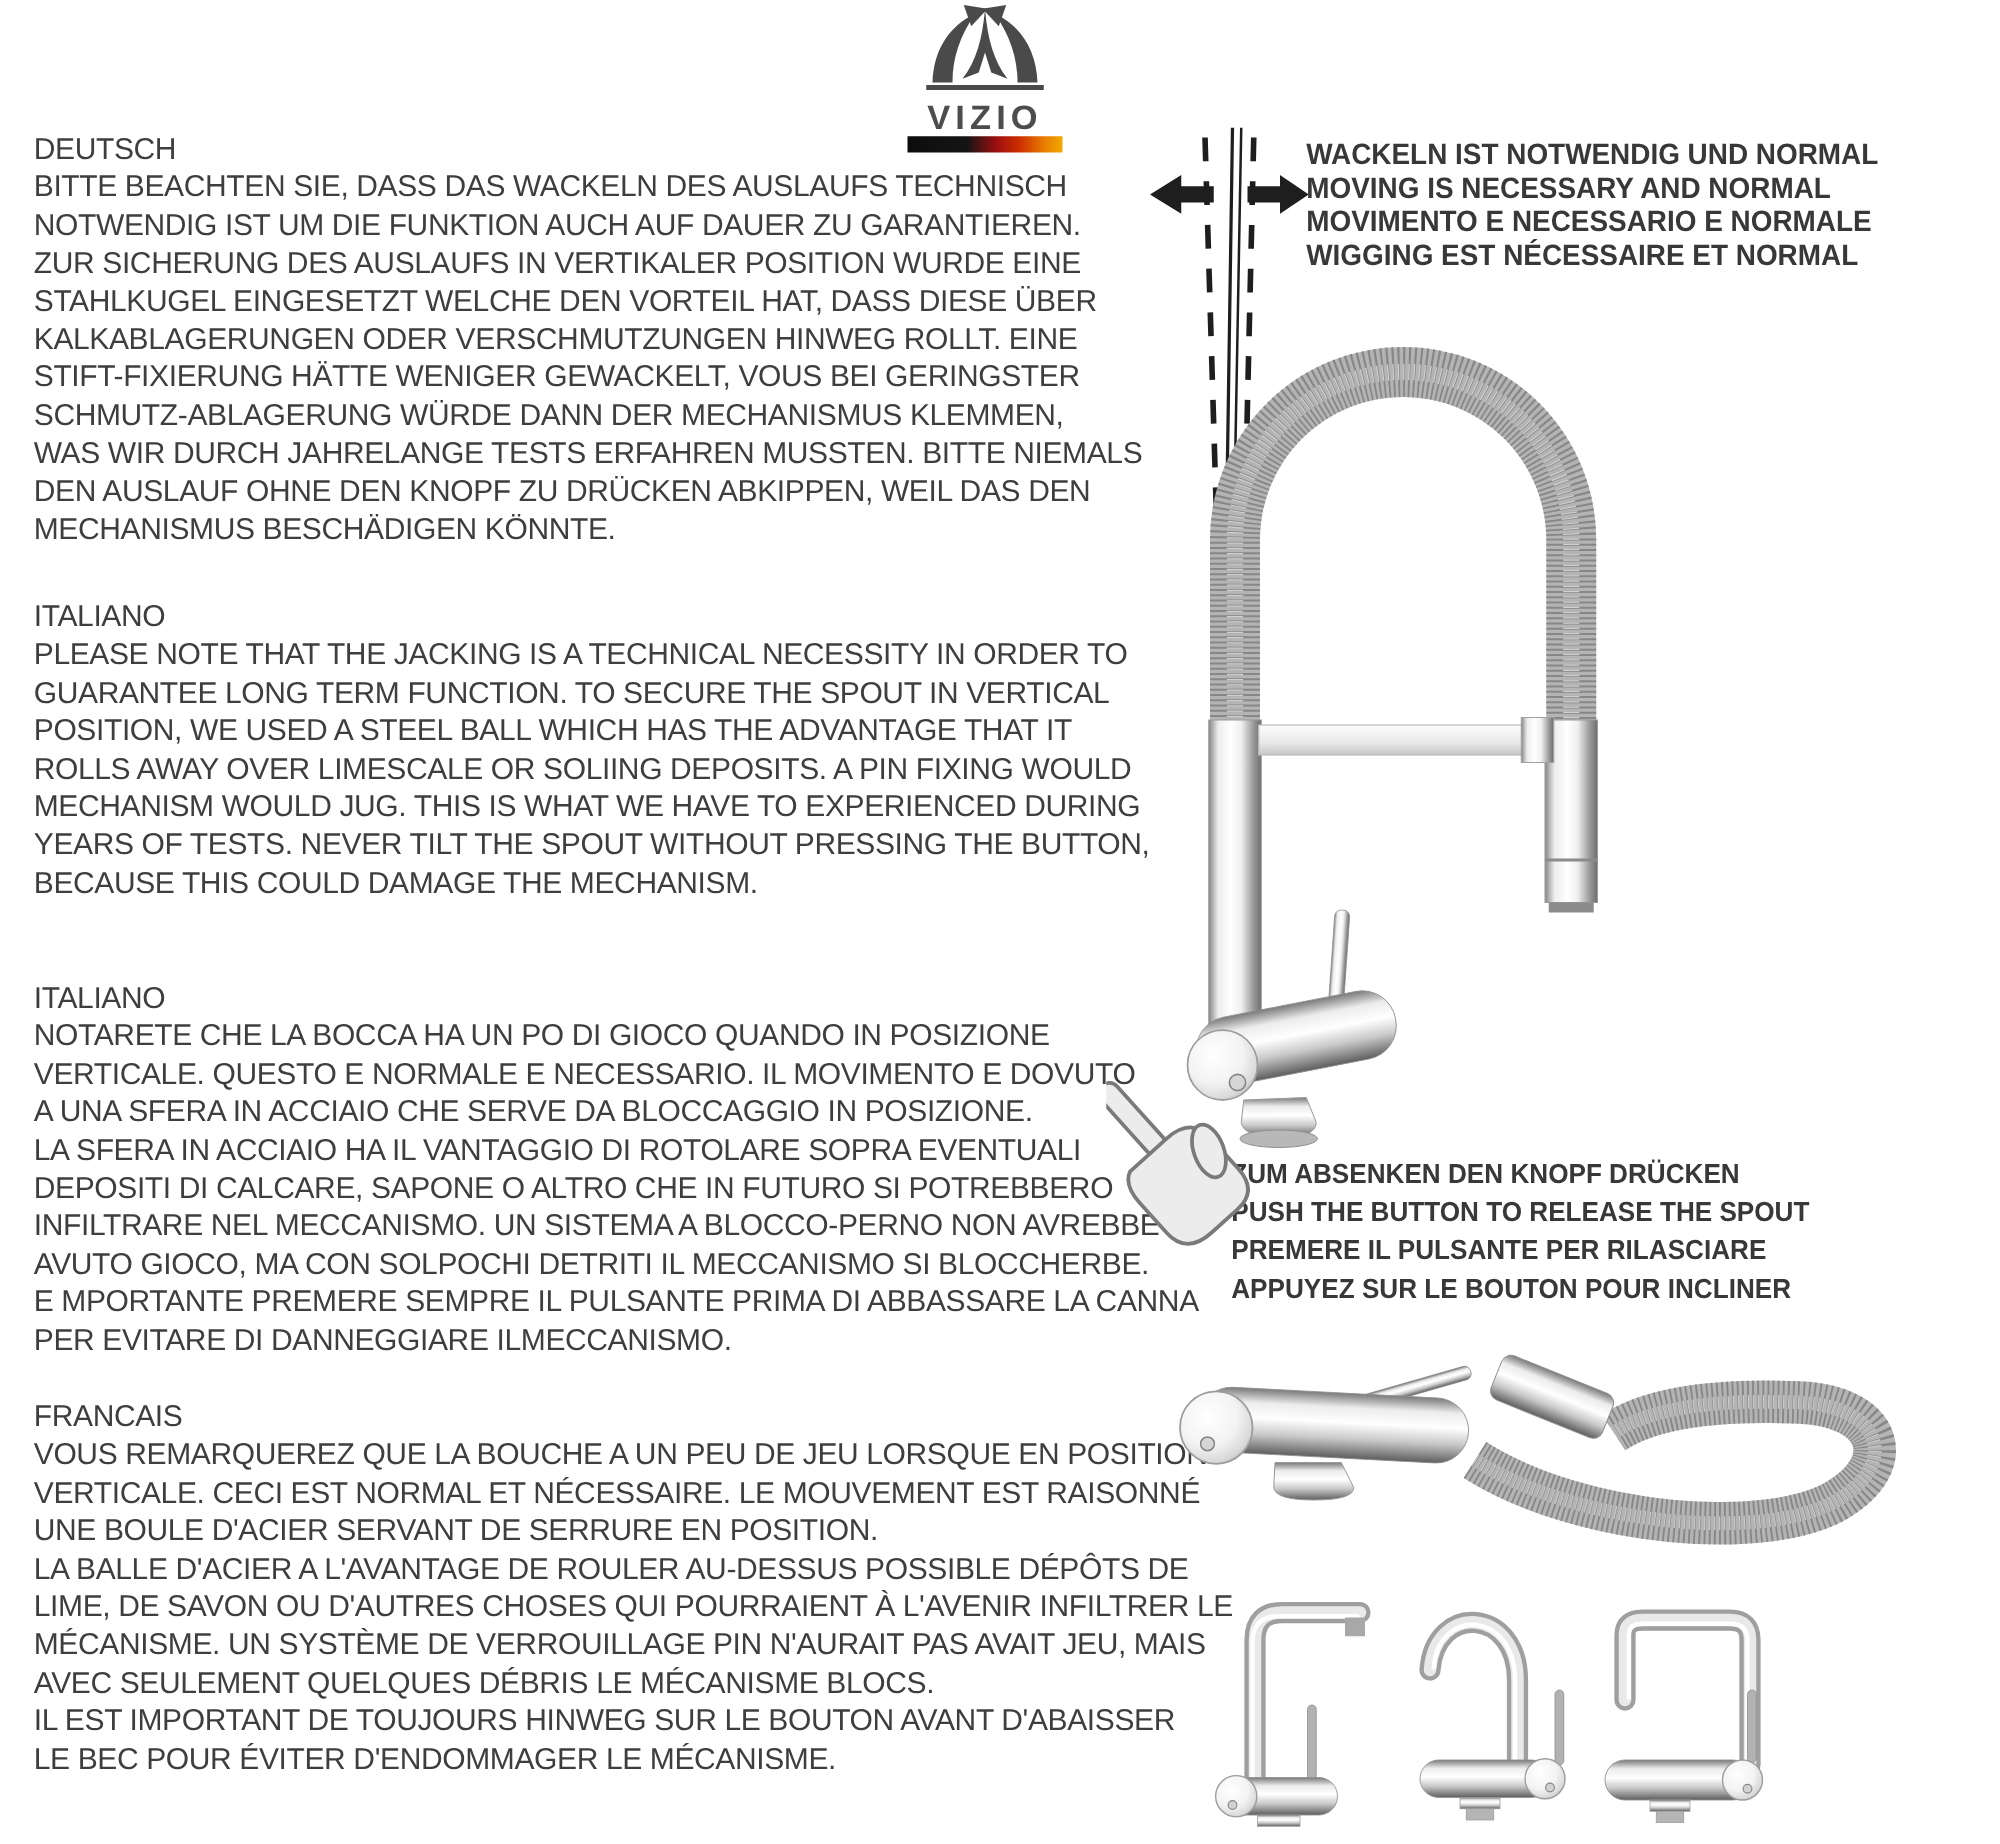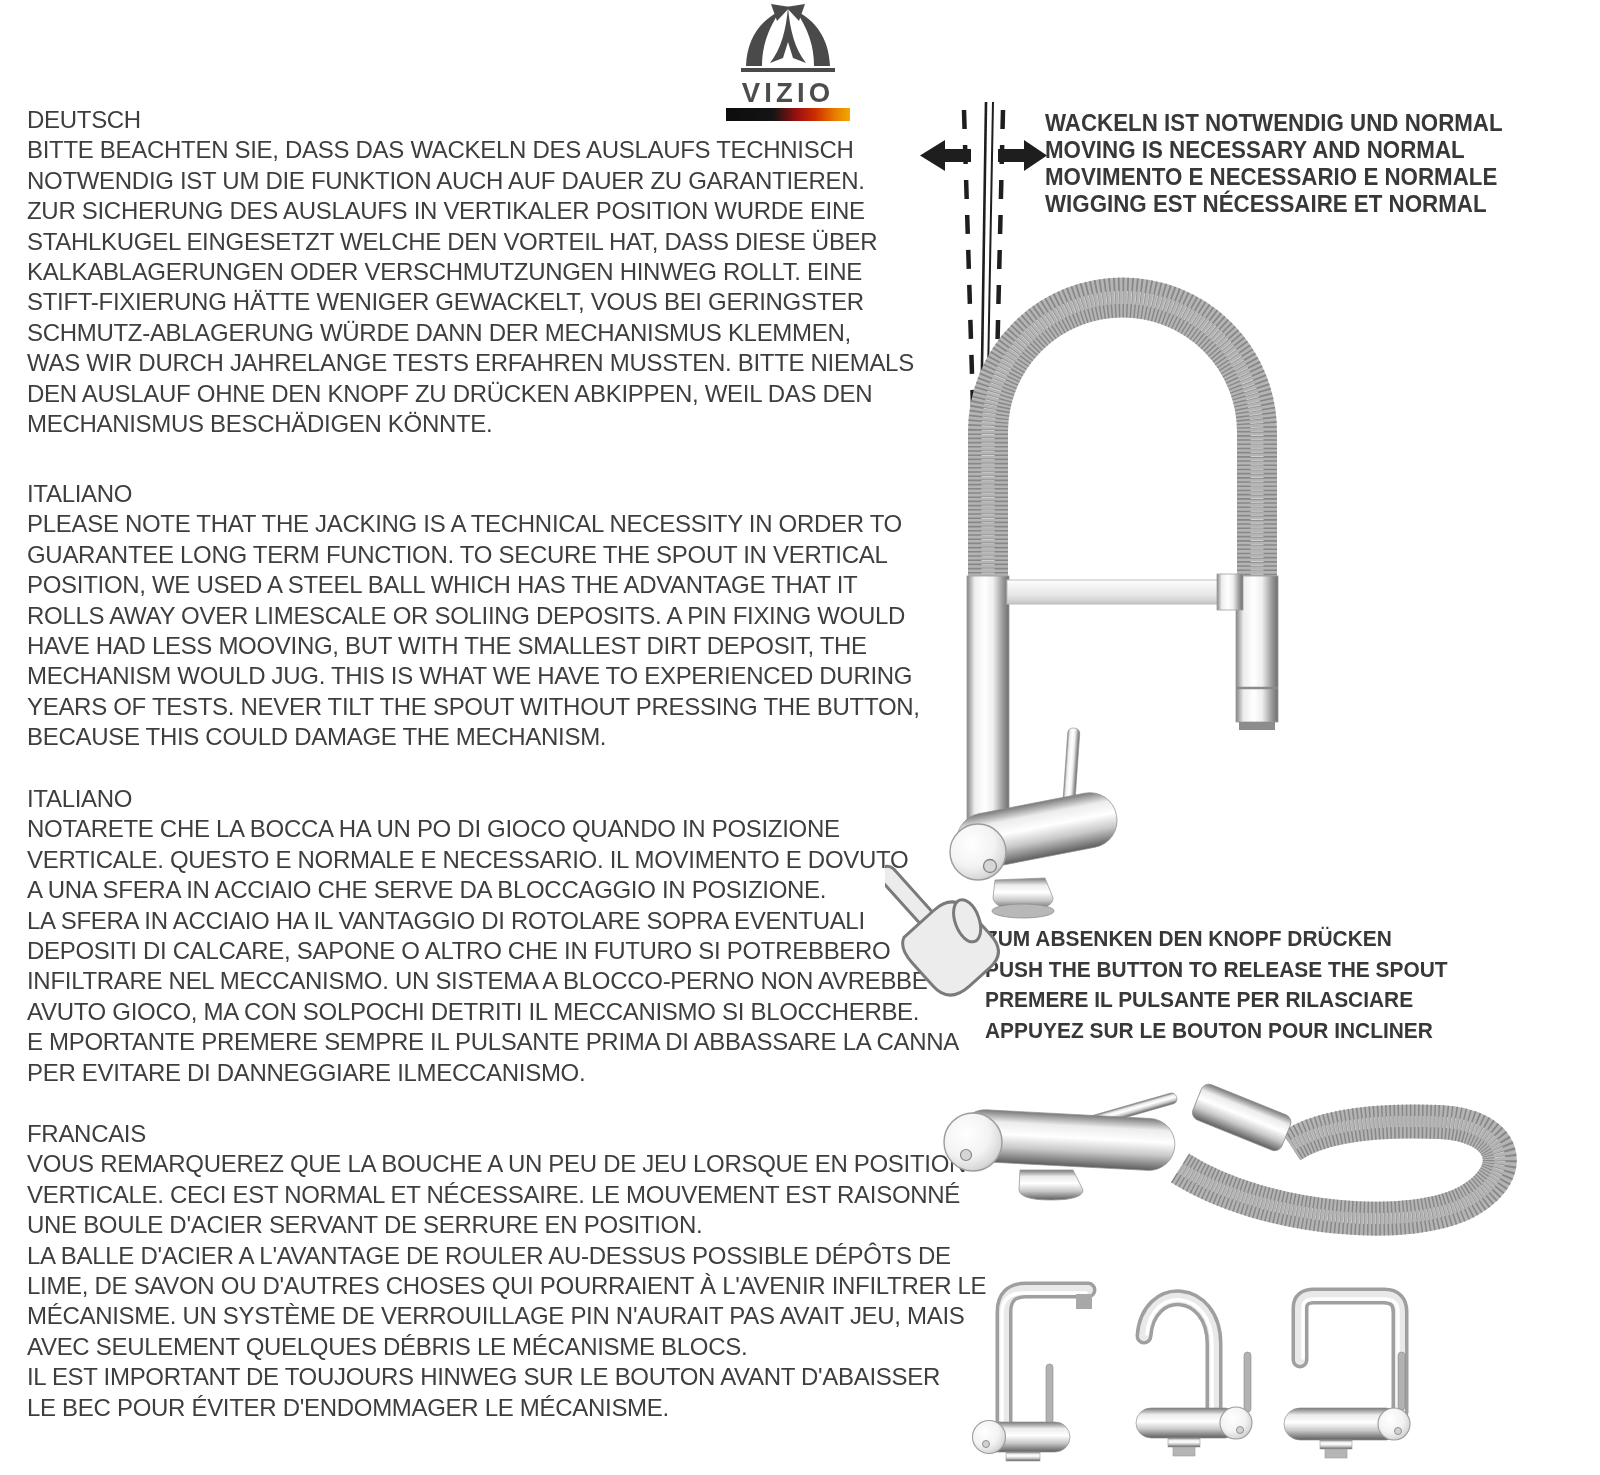--- a/index.html
+++ b/index.html
@@ -79,21 +79,20 @@
   </div>
 
   <div class="lang-section sec-english">
     <div class="lang-heading">ITALIANO</div>
     <div>
 
     <div class="lang-line">PLEASE NOTE THAT THE JACKING IS A TECHNICAL NECESSITY IN ORDER TO</div>
         <div class="lang-line">GUARANTEE LONG TERM FUNCTION. TO SECURE THE SPOUT IN VERTICAL</div>
         <div class="lang-line">POSITION, WE USED A STEEL BALL WHICH HAS THE ADVANTAGE THAT IT</div>
         <div class="lang-line">ROLLS AWAY OVER LIMESCALE OR SOLIING DEPOSITS. A PIN FIXING WOULD</div>
-        <div class="lang-line">HAVE HAD LESS MOOVING, BUT WITH THE SMALLEST DIRT DEPOSIT, THE</div>
         <div class="lang-line">MECHANISM WOULD JUG. THIS IS WHAT WE HAVE TO EXPERIENCED DURING</div>
         <div class="lang-line">YEARS OF TESTS. NEVER TILT THE SPOUT WITHOUT PRESSING THE BUTTON,</div>
         <div class="lang-line">BECAUSE THIS COULD DAMAGE THE MECHANISM.</div>
       </div>
   </div>
 
   <div class="lang-section sec-italiano">
     <div class="lang-heading">ITALIANO</div>
     <div>
 

